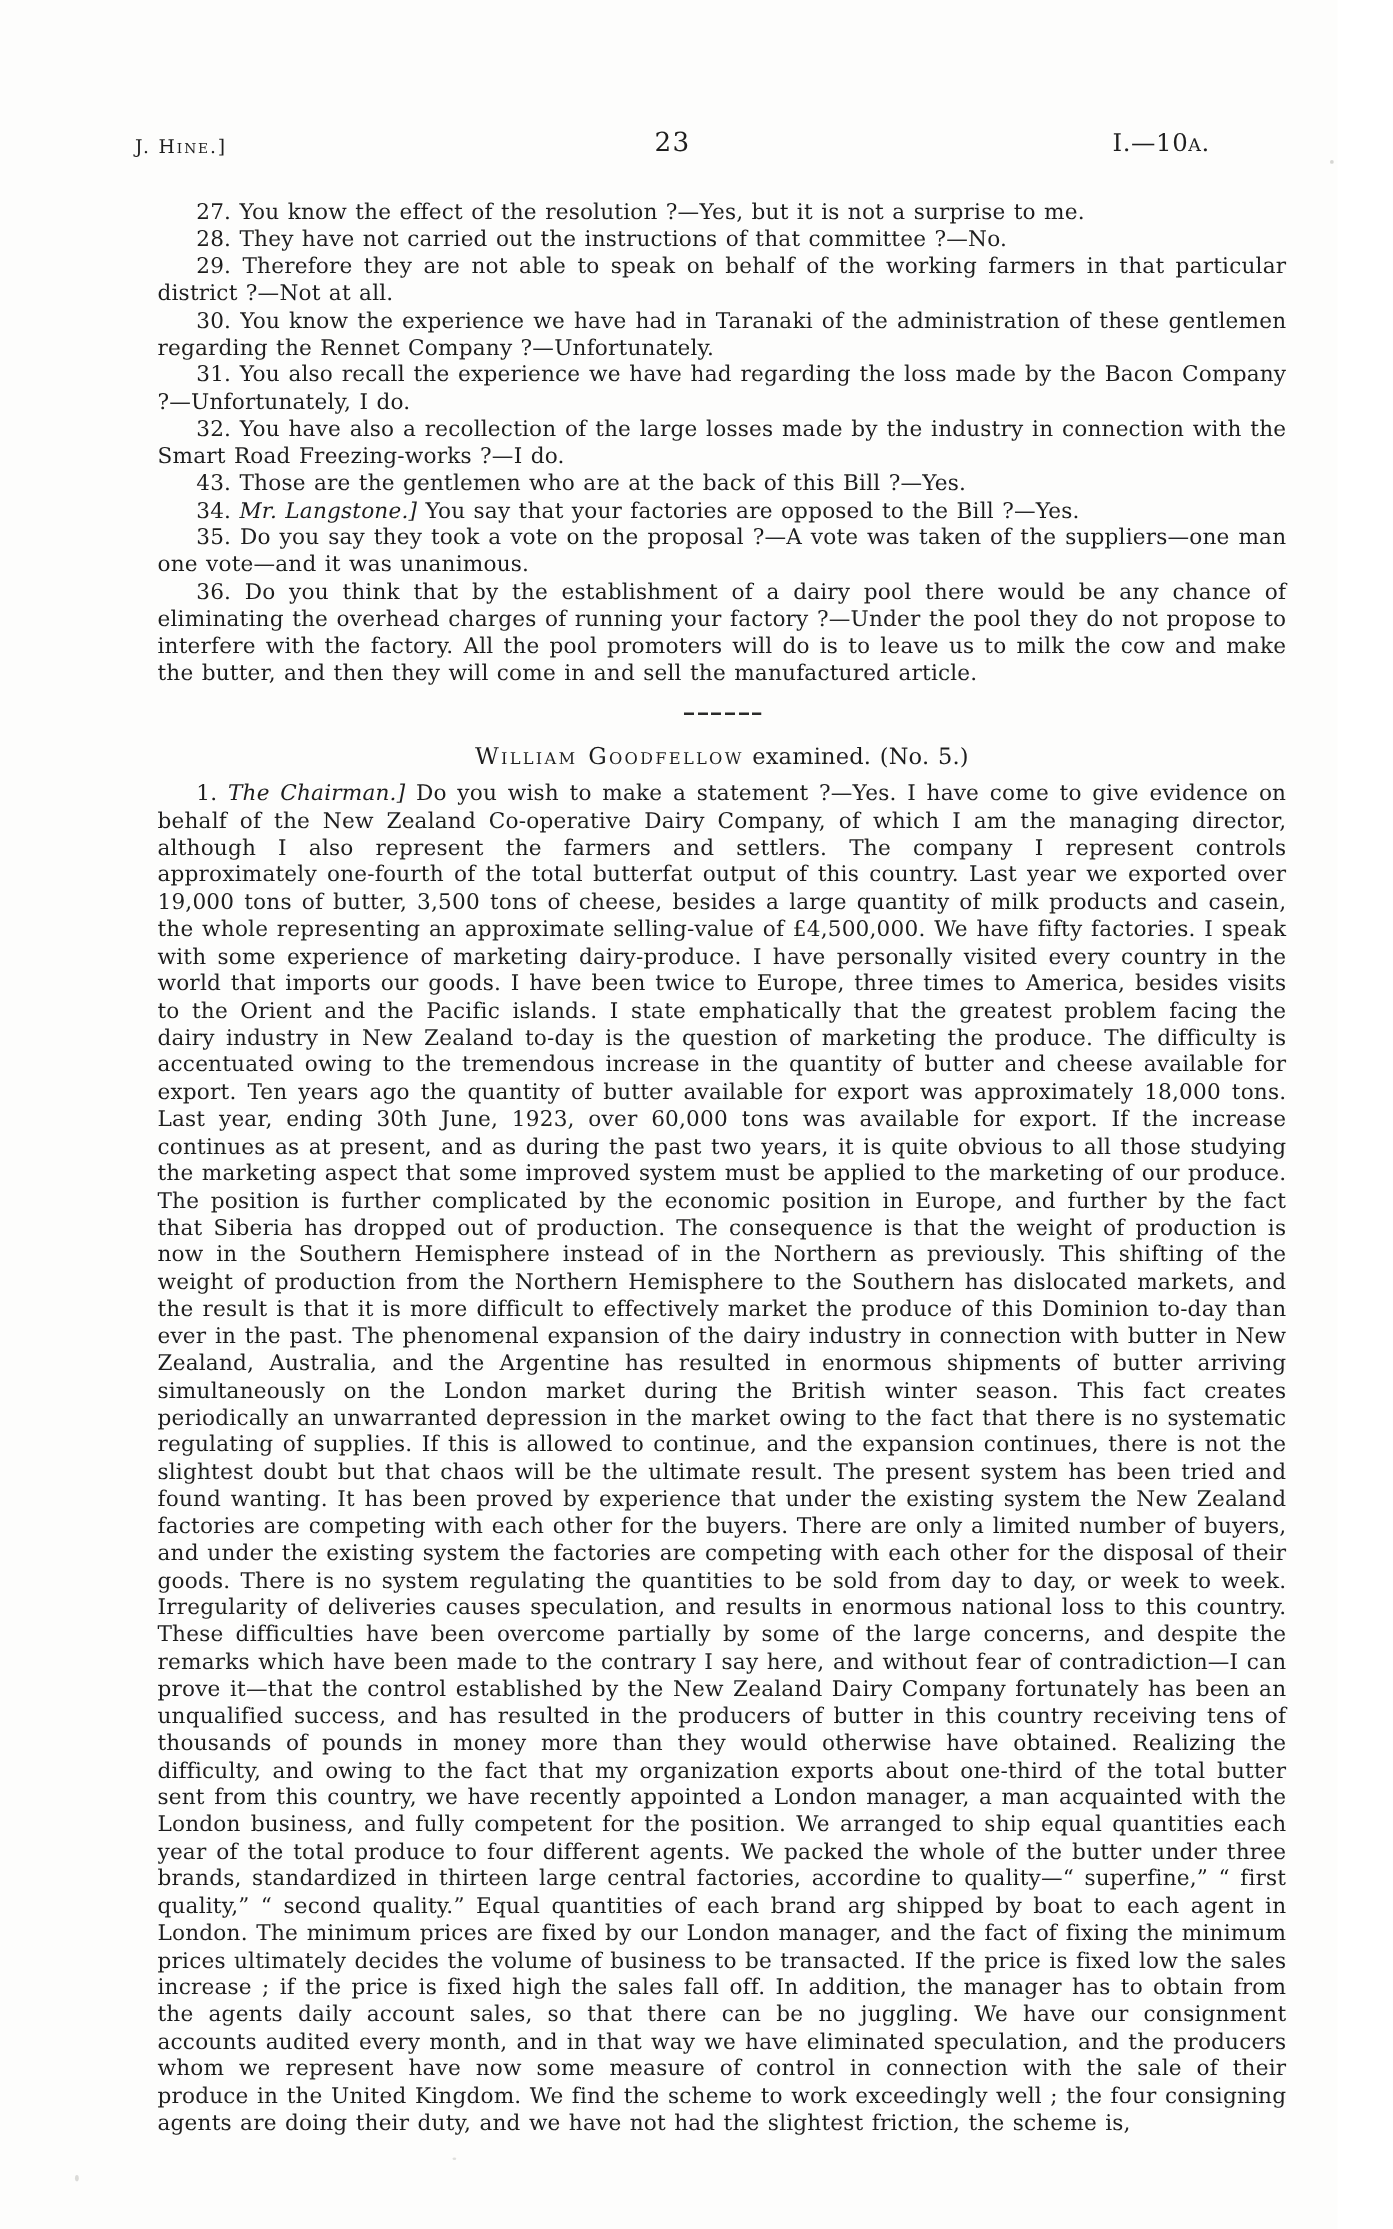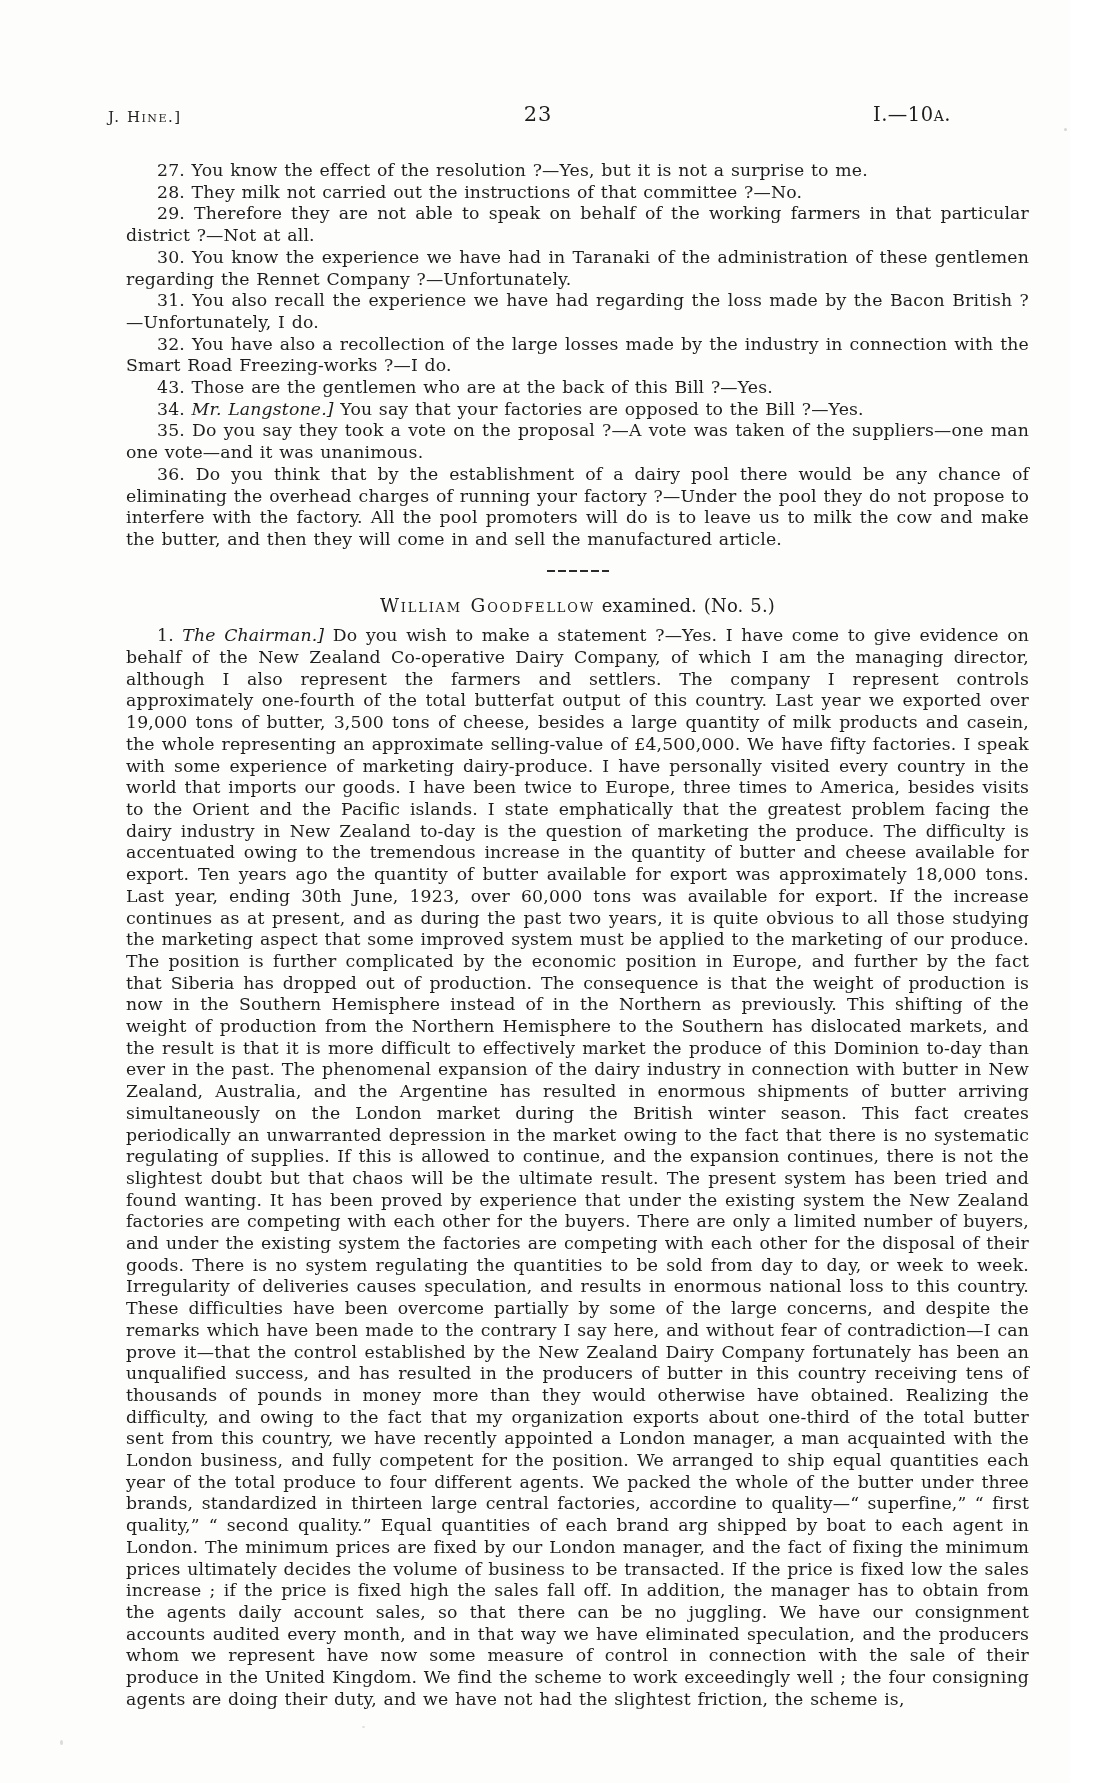--- a/index.html
+++ b/index.html
@@ -26,21 +26,21 @@
     font-variant:small-caps;
     letter-spacing:1.5px;
   }
   .h-center {
     position:absolute; left:50%; top:0;
     transform:translateX(-50%);
     font-size:21px;
     letter-spacing:1px;
   }
   .h-right {
-    position:absolute; right:17px; top:1px;
+    position:absolute; right:0; top:1px;
     font-size:19.5px;
     font-variant:small-caps;
     letter-spacing:0.5px;
     text-align:center;
   }
   .content {
     position:absolute;
     top:160px; left:106px;
     width:903px;
     font-size:17.3px;
@@ -85,24 +85,24 @@
 
   <div class="header">
     <span class="h-left">J. Hine.]</span>
     <span class="h-center">23</span>
     <span class="h-right">I.—10a.</span>
   </div>
 
   <div class="content">
 
     <p><span>27.</span> <span class="sp"></span> <span>You know the effect of the resolution ?—Yes, but it is not a surprise to me.</span></p>
-    <p><span>28.</span> <span class="sp"></span> <span>They milk not carried out the instructions of that committee ?—No.</span></p>
+    <p><span>28.</span> <span class="sp"></span> <span>They have not carried out the instructions of that committee ?—No.</span></p>
     <p><span>29.</span> <span class="sp"></span> <span>Therefore they are not able to speak on behalf of the working farmers in that particular district ?—Not at all.</span></p>
     <p><span>30.</span> <span class="sp"></span> <span>You know the experience we have had in Taranaki of the administration of these gentlemen regarding the Rennet Company ?—Unfortunately.</span></p>
-    <p><span>31.</span> <span class="sp"></span> <span>You also recall the experience we have had regarding the loss made by the Bacon British ?—Unfortunately, I do.</span></p>
+    <p><span>31.</span> <span class="sp"></span> <span>You also recall the experience we have had regarding the loss made by the Bacon Company ?—Unfortunately, I do.</span></p>
     <p><span>32.</span> <span class="sp"></span> <span>You have also a recollection of the large losses made by the industry in connection with the Smart Road Freezing-works ?—I do.</span></p>
     <p><span>43.</span> <span class="sp"></span> <span>Those are the gentlemen who are at the back of this Bill ?—Yes.</span></p>
     <p><span>34.</span> <span class="sp">Mr. Langstone.]</span> <span>You say that your factories are opposed to the Bill ?—Yes.</span></p>
     <p><span>35.</span> <span class="sp"></span> <span>Do you say they took a vote on the proposal ?—A vote was taken of the suppliers—one man one vote—and it was unanimous.</span></p>
     <p><span>36.</span> <span class="sp"></span> <span>Do you think that by the establishment of a dairy pool there would be any chance of eliminating the overhead charges of running your factory ?—Under the pool they do not propose to interfere with the factory.  All the pool promoters will do is to leave us to milk the cow and make the butter, and then they will come in and sell the manufactured article.</span></p>
 
     <div class="divider"></div>
 
     <div class="heading">
       <span class="sc">William Goodfellow</span>

